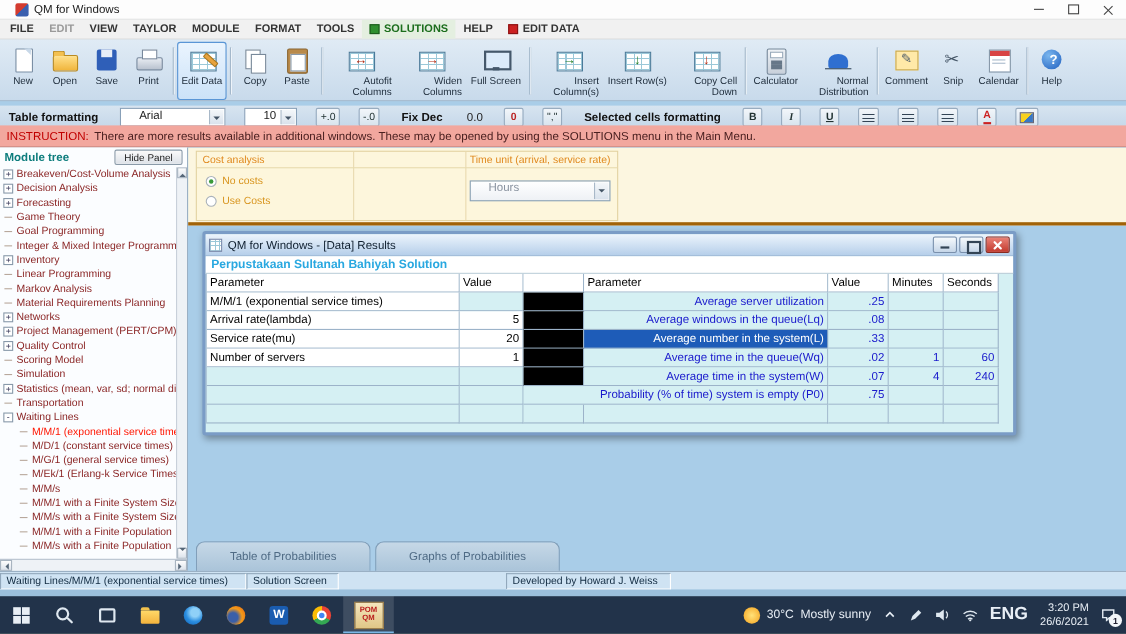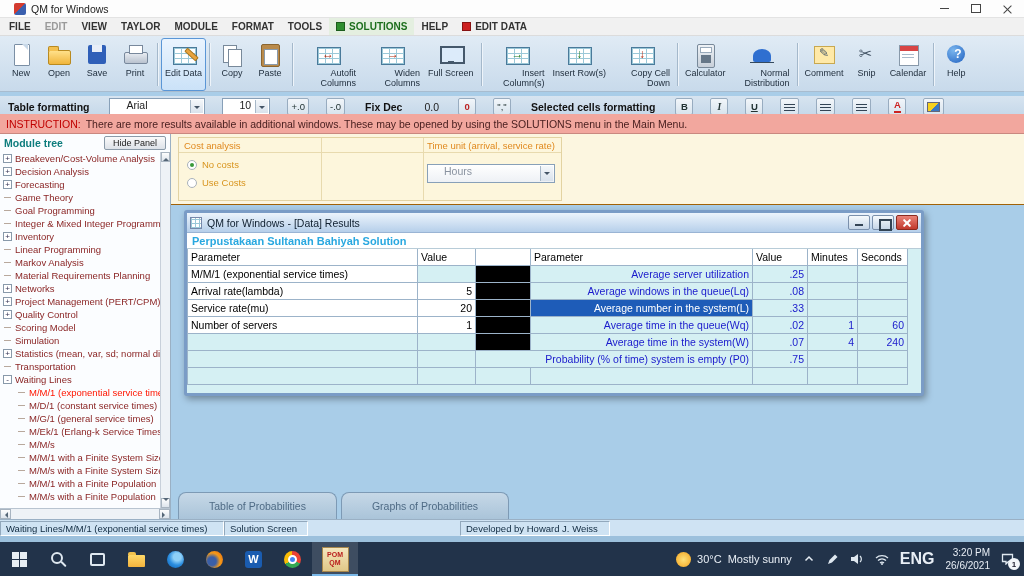--- a/index.html
+++ b/index.html
@@ -110,21 +110,21 @@
 .vs-arrow.up::after{top:2px;border-bottom-color:#556677}
 .vs-arrow.down::after{top:-1px;border-top-color:#556677}
 .h-scroll{height:11px;border-top:1px solid #b8c4d0;background:#eef2f6;display:flex;align-items:stretch;justify-content:space-between;flex:none}
 .h-arrow{width:11px;background:linear-gradient(#fdfdfd,#dde4ec);border:1px solid #a8b4c0;position:relative}
 .h-arrow::after{content:'';position:absolute;top:2px;border:3px solid transparent}
 .h-arrow.left::after{left:1px;border-right-color:#556677}
 .h-arrow.right::after{left:2px;border-left-color:#556677}
 
 
 .main{position:absolute;top:134px;left:171px;right:0;height:385px;background:#a9cde8;overflow:hidden}
-.entry-strip{position:absolute;top:0;left:0;right:0;height:71px;background:#fcf6e0;border-bottom:1px solid #a16207}
+.entry-strip{position:absolute;top:0;left:0;right:0;height:71px;background:#fcf6e0;border-bottom:3px solid #a16207}
 .cost-panel{position:absolute;left:7px;top:3px;width:384px;height:64px;border:1px solid #e3d3a2;background:#fdf6dc}
 .cp-title{position:absolute;top:2px;font-size:9.5px;color:#e0891e;white-space:nowrap}
 .cp-title.t1{left:5px}
 .cp-title.t2{left:248px}
 .cp-hline{position:absolute;left:0;right:0;top:14px;height:1px;background:#e8daae}
 .cp-vline{position:absolute;top:0;bottom:0;width:1px;background:#e8daae}
 .cp-vline.v1{left:142px}
 .cp-vline.v2{left:244px}
 .radio-row{position:absolute;display:flex;align-items:center;gap:5px;font-size:9.5px;color:#d8951f}
 .radio-row.r1{left:8px;top:21px}

